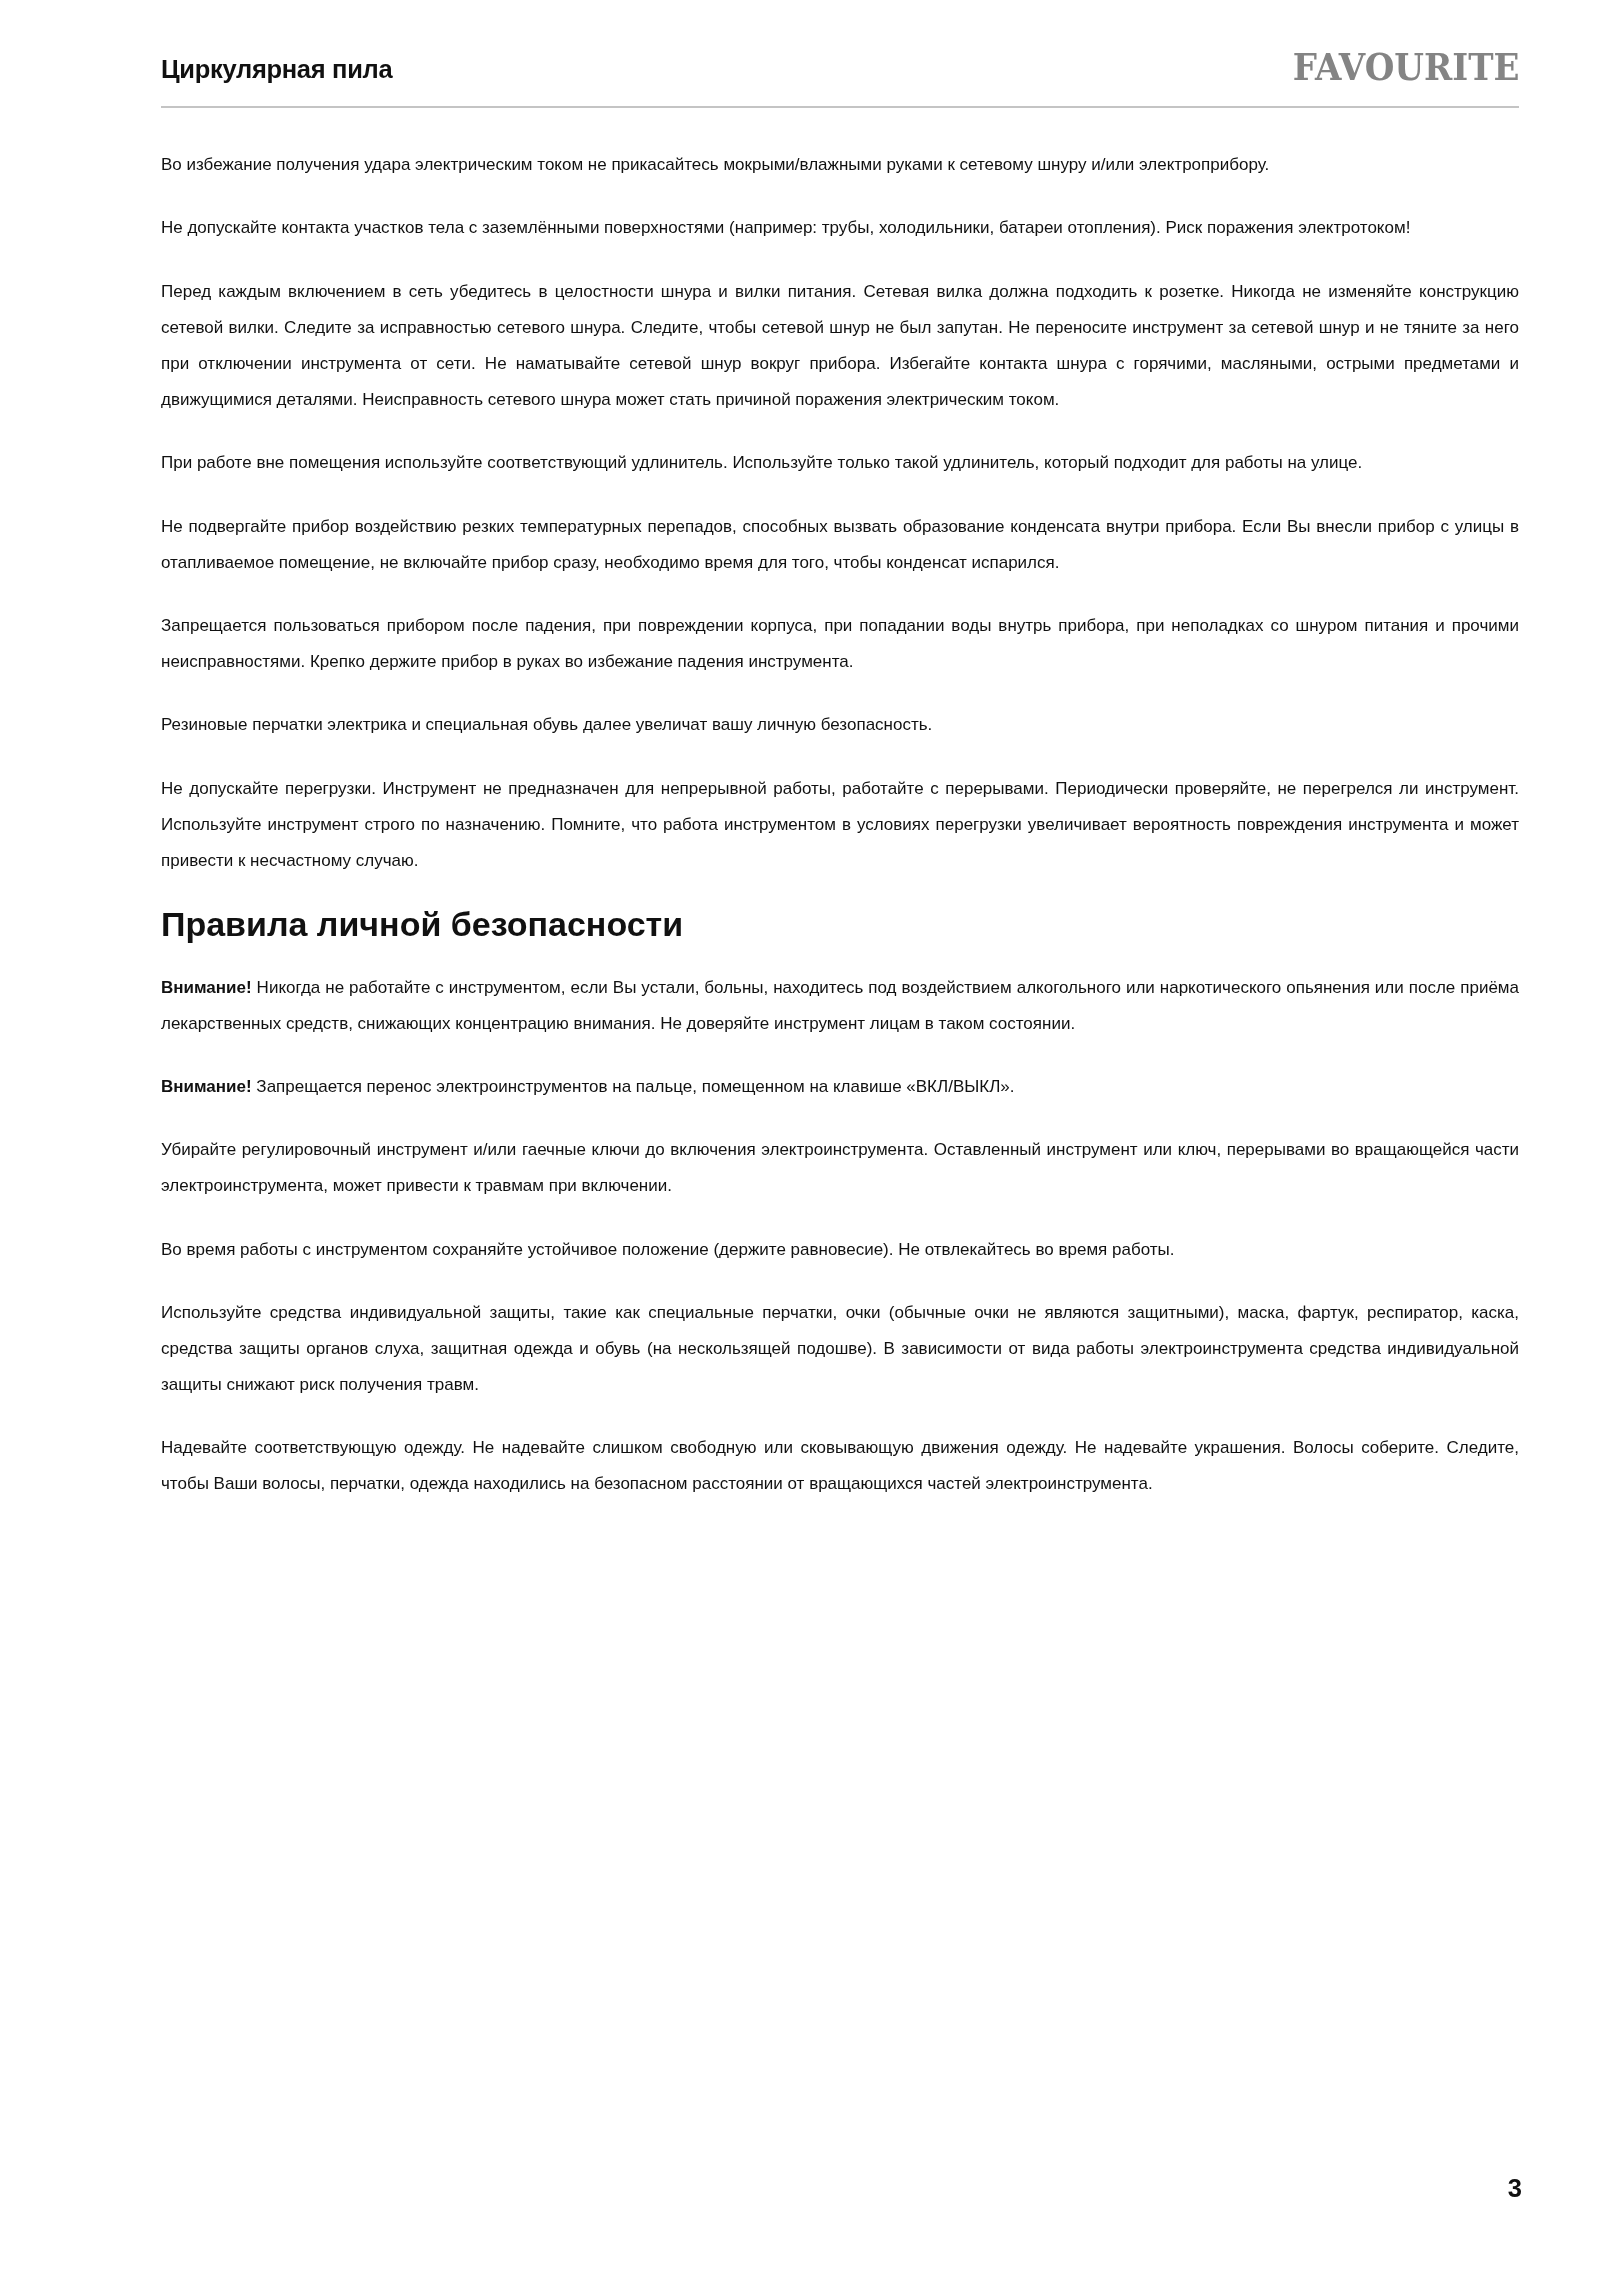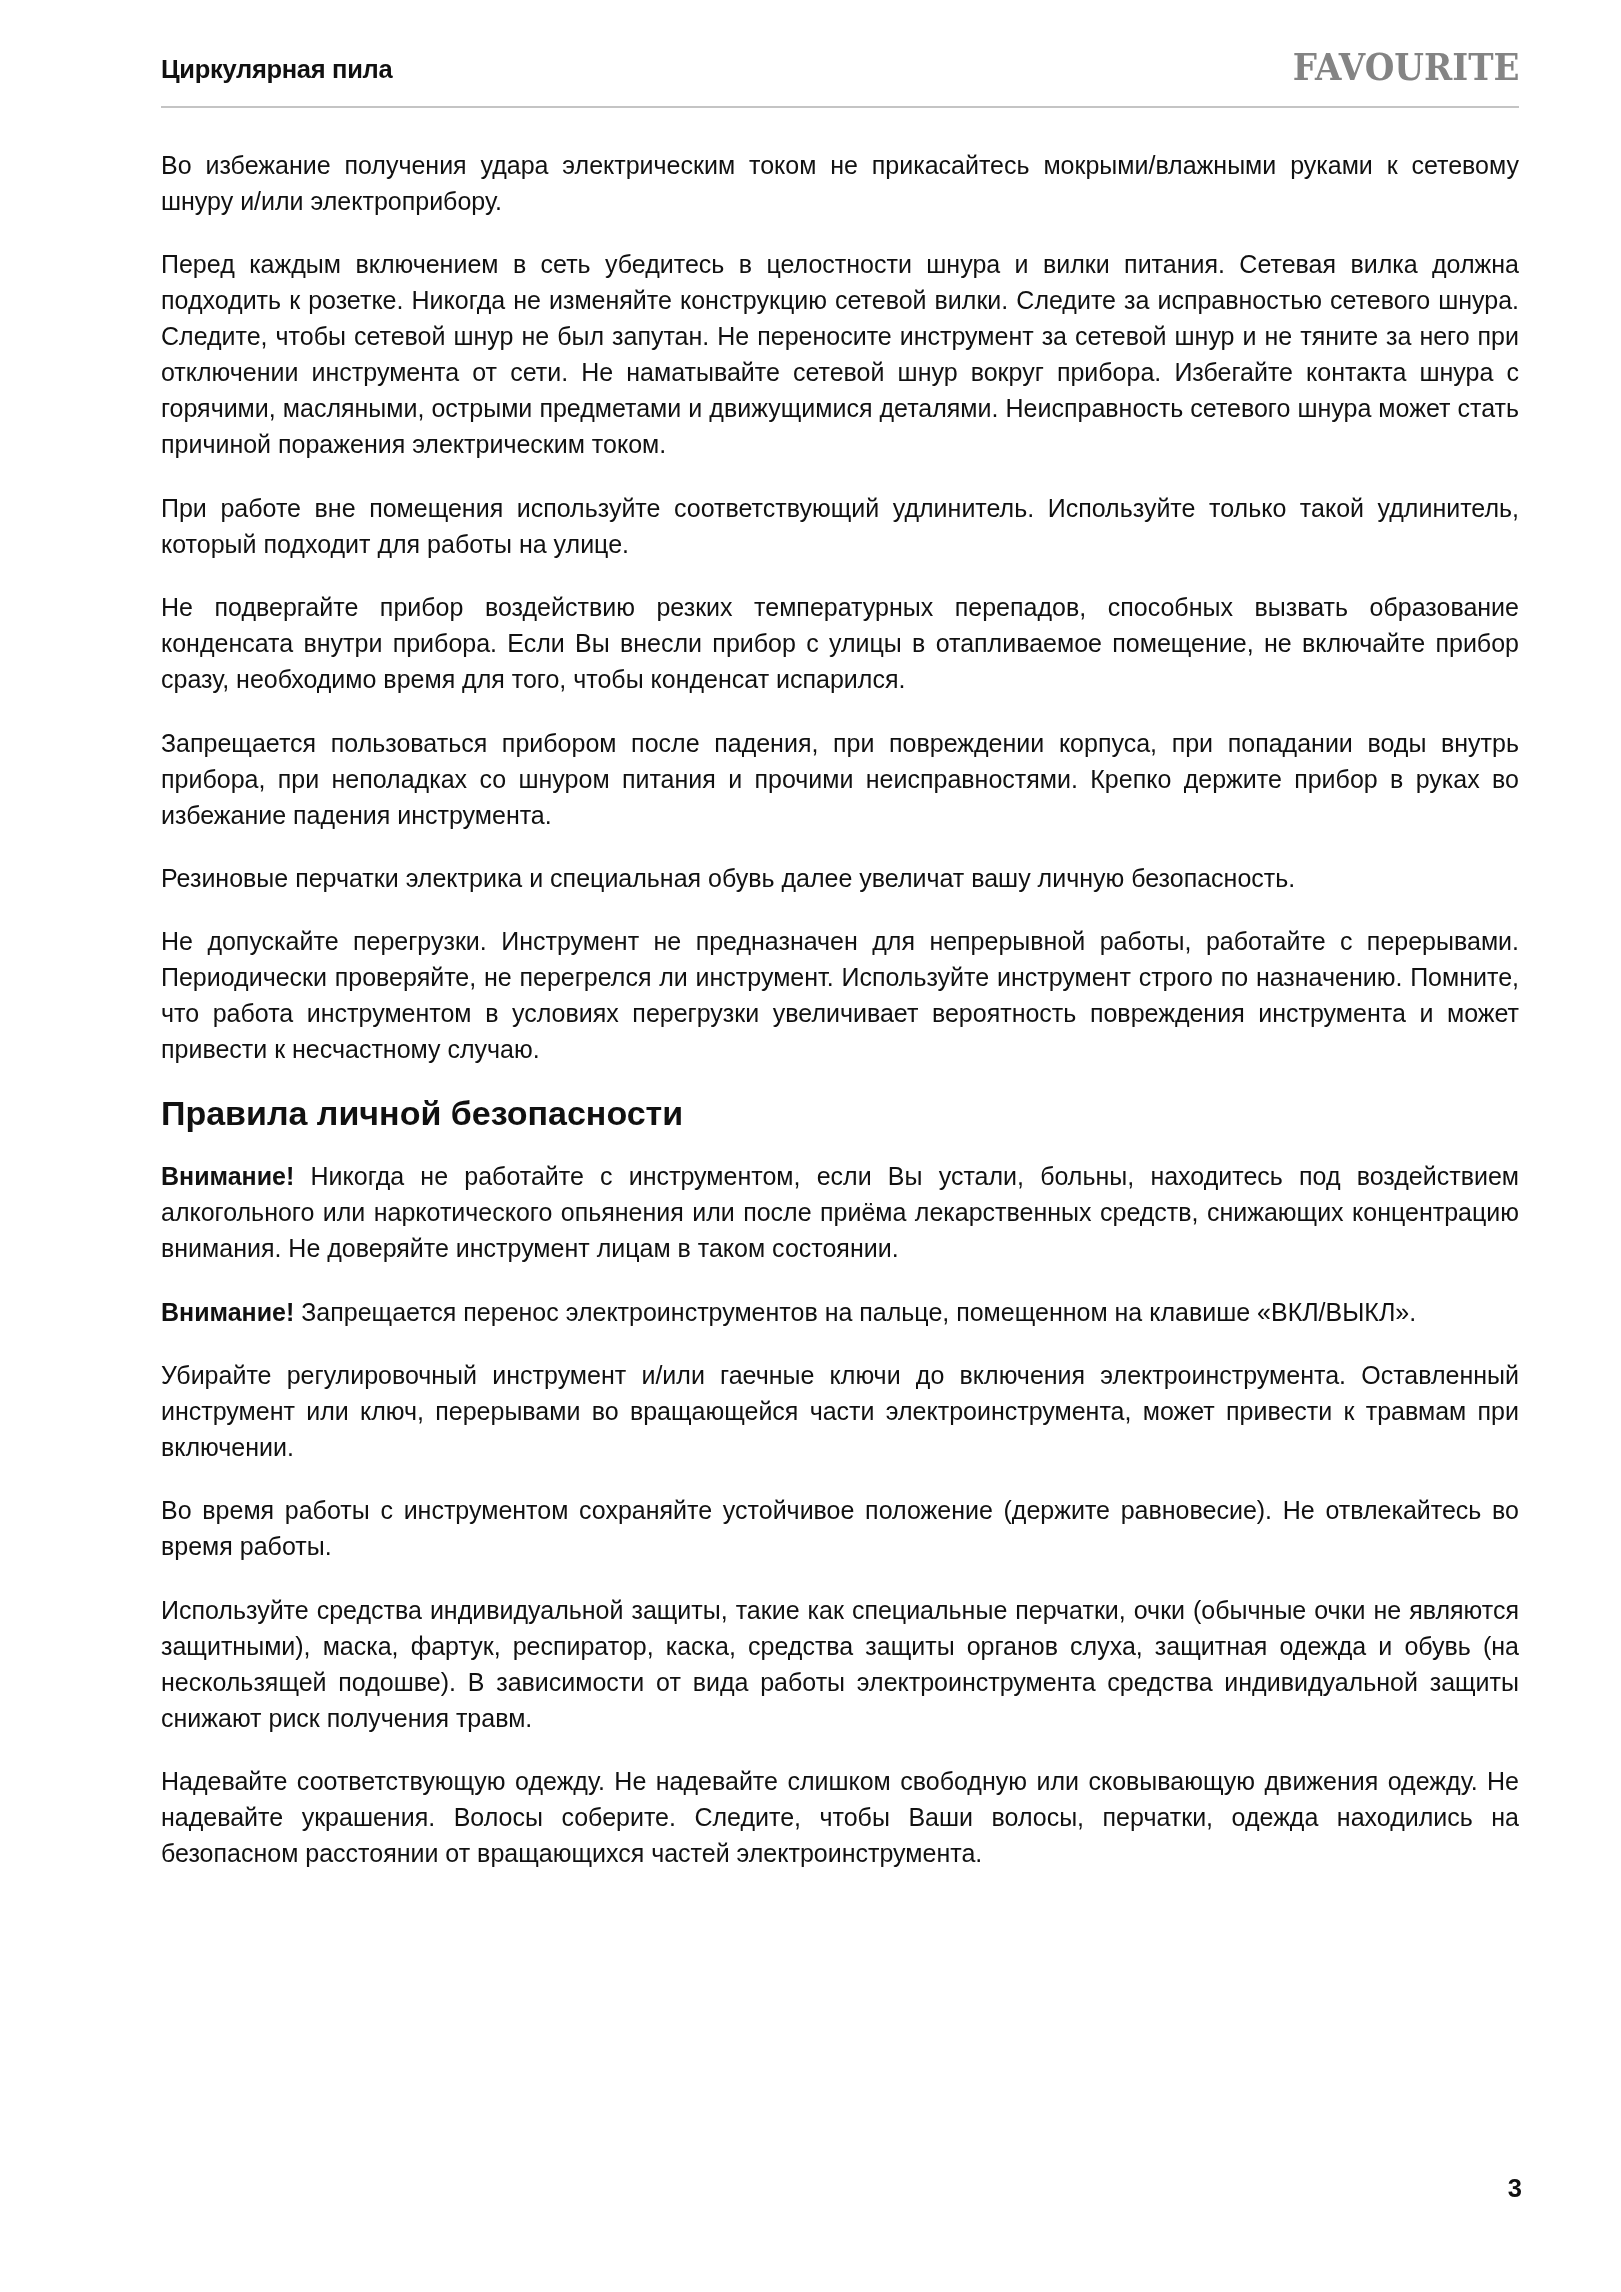--- a/index.html
+++ b/index.html
@@ -22,21 +22,21 @@
     position: absolute; right: 0; top: 0;
     font-family: "DejaVu Serif", serif; font-weight: bold;
     font-size: 37px; color: #848484; letter-spacing: 0px;
     transform: scaleX(0.92); transform-origin: right center;
   }
   .content {
     position: absolute; left: 157px; top: 147px; width: 1358px;
   }
   .para {
     margin: 0 0 27.4px 0;
-    font-size: 25px; line-height: 36px; text-align: justify;
+    font-size: 17px; line-height: 36px; text-align: justify;
     color: #111111;
   }
   .para .warn { font-weight: bold; }
   .section-heading {
     margin: 0 0 27.4px 0;
     font-size: 34px; line-height: 36px; font-weight: bold; color: #111111;
   }
   .page-number {
     position: absolute; right: 103px; top: 2174px;
     font-size: 25.5px; font-weight: bold; color: #111111;
@@ -47,20 +47,21 @@
 
 <div class="page">
 
   <div class="header">
     <div class="doc-title">Циркулярная пила</div>
     <div class="brand-logo">FAVOURITE</div>
   </div>
 
   <div class="content">
     <p class="para">Во избежание получения удара электрическим током не прикасайтесь мокрыми/влажными руками к сетевому шнуру и/или электроприбору.</p>
+    <p class="para">Не допускайте контакта участков тела с заземлёнными поверхностями (например: трубы, холодильники, батареи отопления). Риск поражения электротоком!</p>
     <p class="para">Перед каждым включением в сеть убедитесь в целостности шнура и вилки питания. Сетевая вилка должна подходить к розетке. Никогда не изменяйте конструкцию сетевой вилки. Следите за исправностью сетевого шнура. Следите, чтобы сетевой шнур не был запутан. Не переносите инструмент за сетевой шнур и не тяните за него при отключении инструмента от сети. Не наматывайте сетевой шнур вокруг прибора. Избегайте контакта шнура с горячими, масляными, острыми предметами и движущимися деталями. Неисправность сетевого шнура может стать причиной поражения электрическим током.</p>
     <p class="para">При работе вне помещения используйте соответствующий удлинитель. Используйте только такой удлинитель, который подходит для работы на улице.</p>
     <p class="para">Не подвергайте прибор воздействию резких температурных перепадов, способных вызвать образование конденсата внутри прибора. Если Вы внесли прибор с улицы в отапливаемое помещение, не включайте прибор сразу, необходимо время для того, чтобы конденсат испарился.</p>
     <p class="para">Запрещается пользоваться прибором после падения, при повреждении корпуса, при попадании воды внутрь прибора, при неполадках со шнуром питания и прочими неисправностями. Крепко держите прибор в руках во избежание падения инструмента.</p>
     <p class="para">Резиновые перчатки электрика и специальная обувь далее увеличат вашу личную безопасность.</p>
     <p class="para">Не допускайте перегрузки. Инструмент не предназначен для непрерывной работы, работайте с перерывами. Периодически проверяйте, не перегрелся ли инструмент. Используйте инструмент строго по назначению. Помните, что работа инструментом в условиях перегрузки увеличивает вероятность повреждения инструмента и может привести к несчастному случаю.</p>
 
     <div class="section-heading">Правила личной безопасности</div>
 
     <p class="para"><span class="warn">Внимание!</span><span> Никогда не работайте с инструментом, если Вы устали, больны, находитесь под воздействием алкогольного или наркотического опьянения или после приёма лекарственных средств, снижающих концентрацию внимания. Не доверяйте инструмент лицам в таком состоянии.</span></p>

